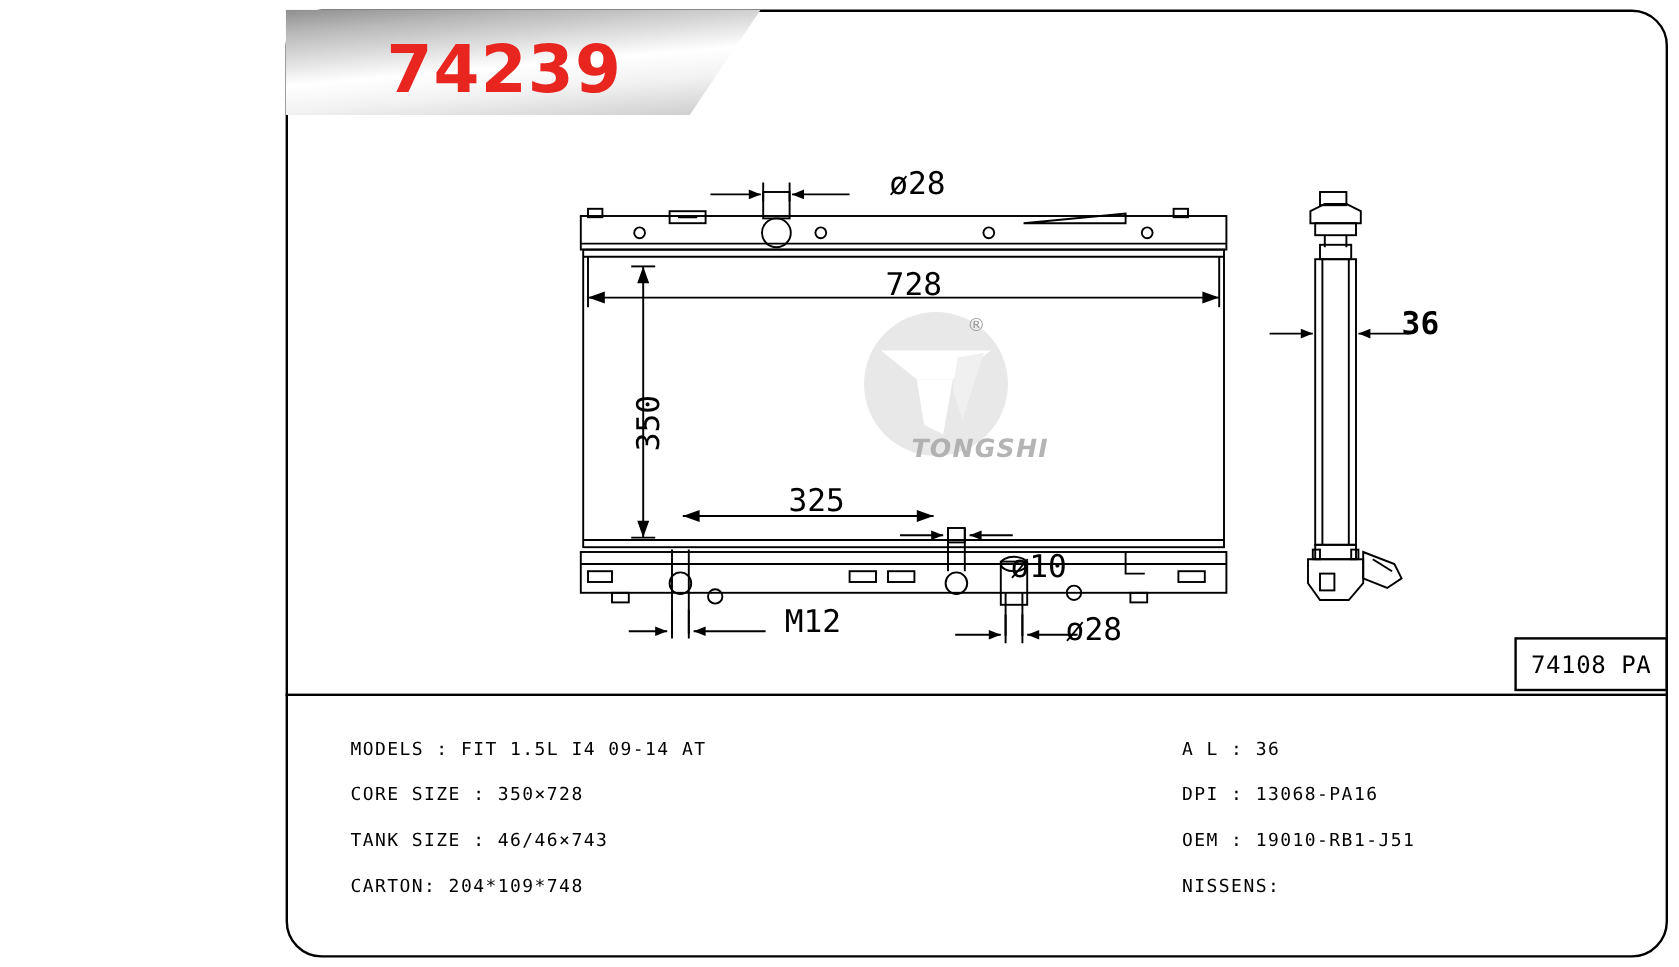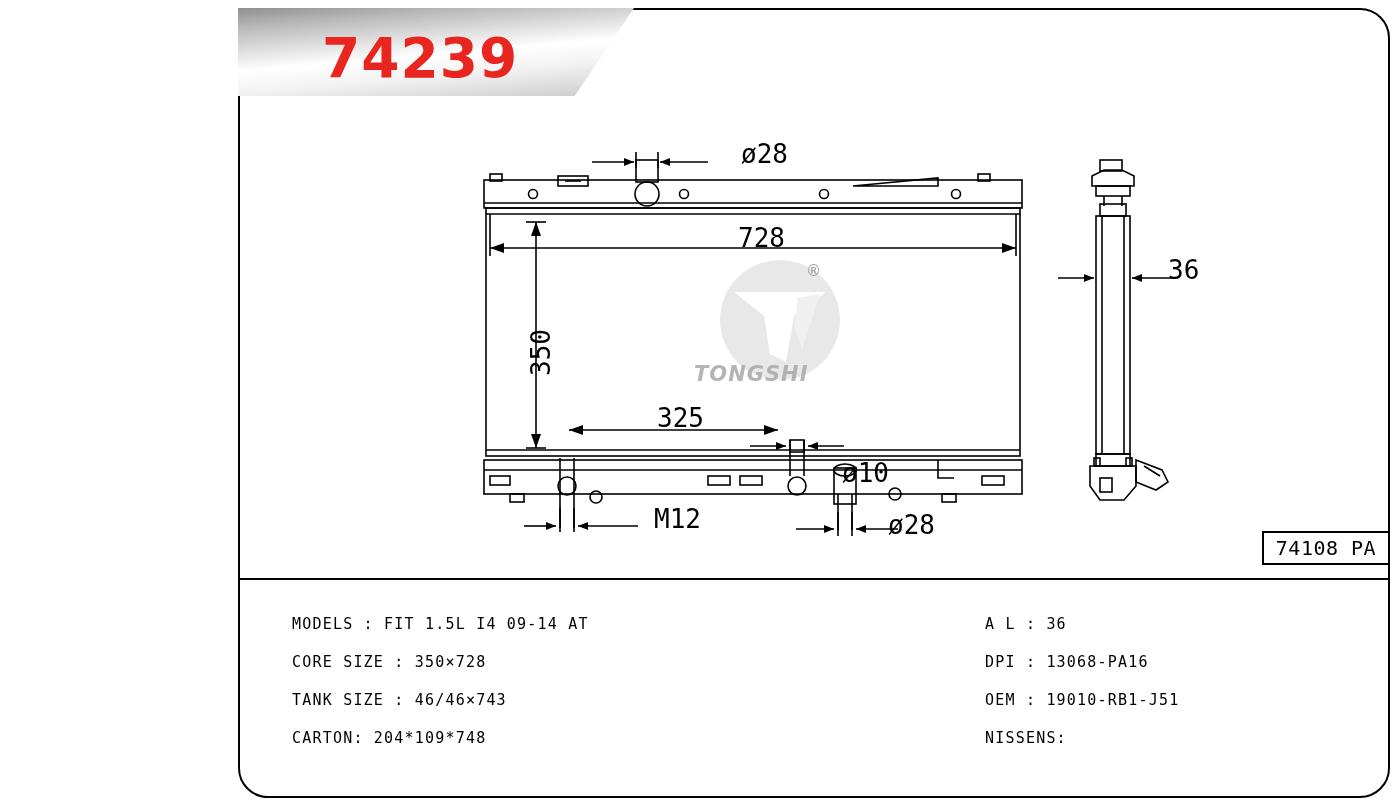--- a/index.html
+++ b/index.html
@@ -63,21 +63,21 @@
     color: #e8251f;
     letter-spacing: 1px;
     line-height: 60px;
   }
   
   .code-box {
     position: absolute;
     left: 1262px;
     top: 531px;
     width: 128px;
-    height: 34px;
+    height: 45px;
     border: 2px solid #000;
     box-sizing: border-box;
     display: flex;
     align-items: center;
     justify-content: center;
     font-size: 20px;
     letter-spacing: 0.5px;
   }
   
   .specs-left {
@@ -116,21 +116,21 @@
     width: 180px;
     height: 135px;
     opacity: 0.30;
     pointer-events: none;
   }
   .wm-text {
     position: absolute;
     left: 694px;
     top: 362px;
     width: 180px;
-    text-align: left;
+    text-align: right;
     font-family: "DejaVu Sans", sans-serif;
     font-style: italic;
     font-weight: bold;
     font-size: 21px;
     letter-spacing: 1px;
     color: #a8a8a8;
     opacity: 0.85;
     pointer-events: none;
   }
   .wm-r {
@@ -294,21 +294,21 @@
       </g>
     </svg>
 
     <div class="dim-label" style="left:503px; top:131px;">ø28</div>
     <div class="dim-label" style="left:500px; top:215px;">728</div>
     <div class="dim-label vert" style="left:288px; top:368px;">350</div>
     <div class="dim-label" style="left:419px; top:395px;">325</div>
     <div class="dim-label" style="left:604px; top:403px;margin-top:47px;">ø10</div>
     <div class="dim-label" style="left:416px; top:496px;">M12</div>
     <div class="dim-label" style="left:650px; top:502px;">ø28</div>
-    <div class="dim-label" style="left:930px; top:247px;">36</div>
+    <div class="dim-label" style="left:930px; top:247px;font-weight:bold;">36</div>
   </div>
 
   <div class="watermark">
     <svg width="180" height="135" viewBox="0 0 180 135">
       <circle cx="90" cy="62" r="60" fill="#b6b6b6"></circle>
       <path d="M44 34 H136 L104 58 H74 Z" fill="#ffffff"></path>
       <path d="M74 58 H104 L96 104 L80 96 Z" fill="#ffffff"></path>
       <path d="M108 40 L130 36 L112 92 L104 66 Z" fill="#cfcfcf"></path>
     </svg>
   </div>

